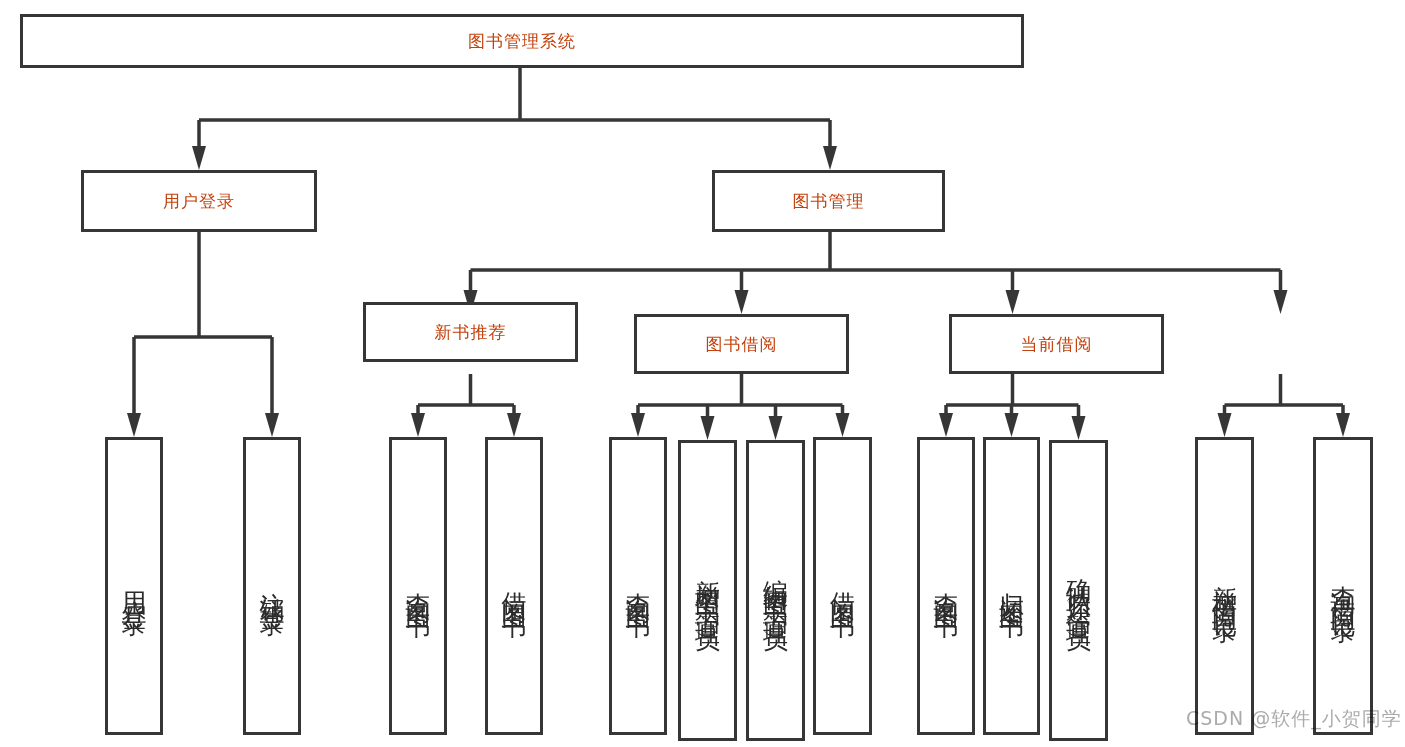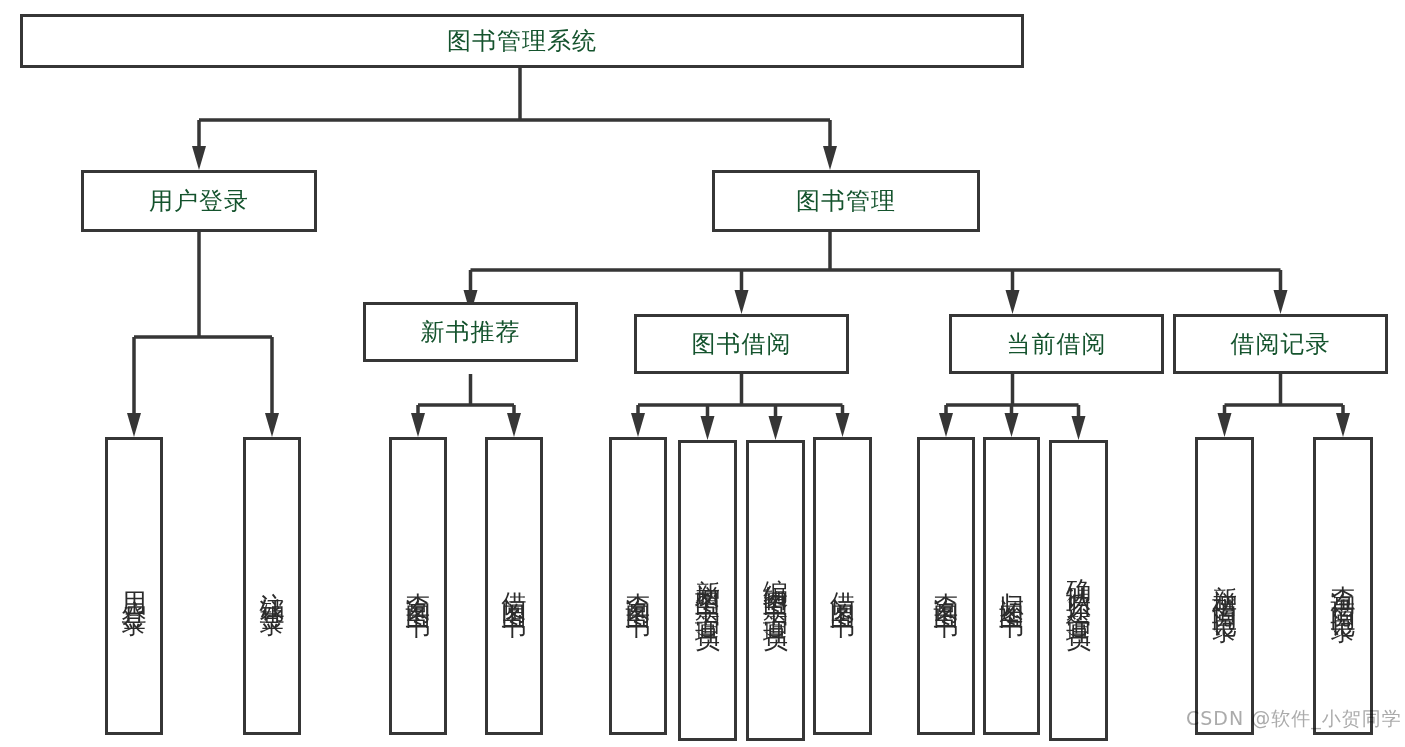--- a/index.html
+++ b/index.html
@@ -26,23 +26,23 @@
     box-sizing: border-box;
     background: #ffffff;
     border: 3px solid #363636;
     display: flex;
     align-items: center;
     justify-content: center;
     z-index: 2;
     color: #2b2b2b;
   }
   .hlabel {
-    font-size: 24px;
+    font-size: 17px;
     letter-spacing: 1px;
-    color: #14532d;
+    color: #c2410c;
     white-space: nowrap;
     line-height: 1;
   }
   .vlabel {
     writing-mode: vertical-rl;
     text-orientation: mixed;
     font-size: 25px;
     letter-spacing: 7px;
     line-height: 1;
     color: #2b2b2b;
@@ -123,35 +123,32 @@
     </g>
   </svg>
 
   <div class="node" style="left:20px;top:14px;width:1004px;height:54px">
     <span class="hlabel">图书管理系统</span>
   </div>
 
   <div class="node" style="left:81px;top:170px;width:236px;height:62px">
     <span class="hlabel">用户登录</span>
   </div>
-  <div class="node" style="left:712px;top:170px;width:268px;height:62px">
+  <div class="node" style="left:712px;top:170px;width:233px;height:62px">
     <span class="hlabel">图书管理</span>
   </div>
 
   <div class="node" style="left:363px;top:302px;width:215px;height:60px">
     <span class="hlabel">新书推荐</span>
   </div>
   <div class="node" style="left:634px;top:314px;width:215px;height:60px">
     <span class="hlabel">图书借阅</span>
   </div>
   <div class="node" style="left:949px;top:314px;width:215px;height:60px">
     <span class="hlabel">当前借阅</span>
-  </div>
-  <div class="node" style="left:1173px;top:314px;width:215px;height:60px">
-    <span class="hlabel">借阅记录</span>
   </div>
 
   <div class="node" style="left:105px;top:437px;width:58px;height:298px">
     <span class="vlabel">用户登录</span>
   </div>
   <div class="node" style="left:243px;top:437px;width:58px;height:298px">
     <span class="vlabel">注销登录</span>
   </div>
 
   <div class="node" style="left:389px;top:437px;width:58px;height:298px">

